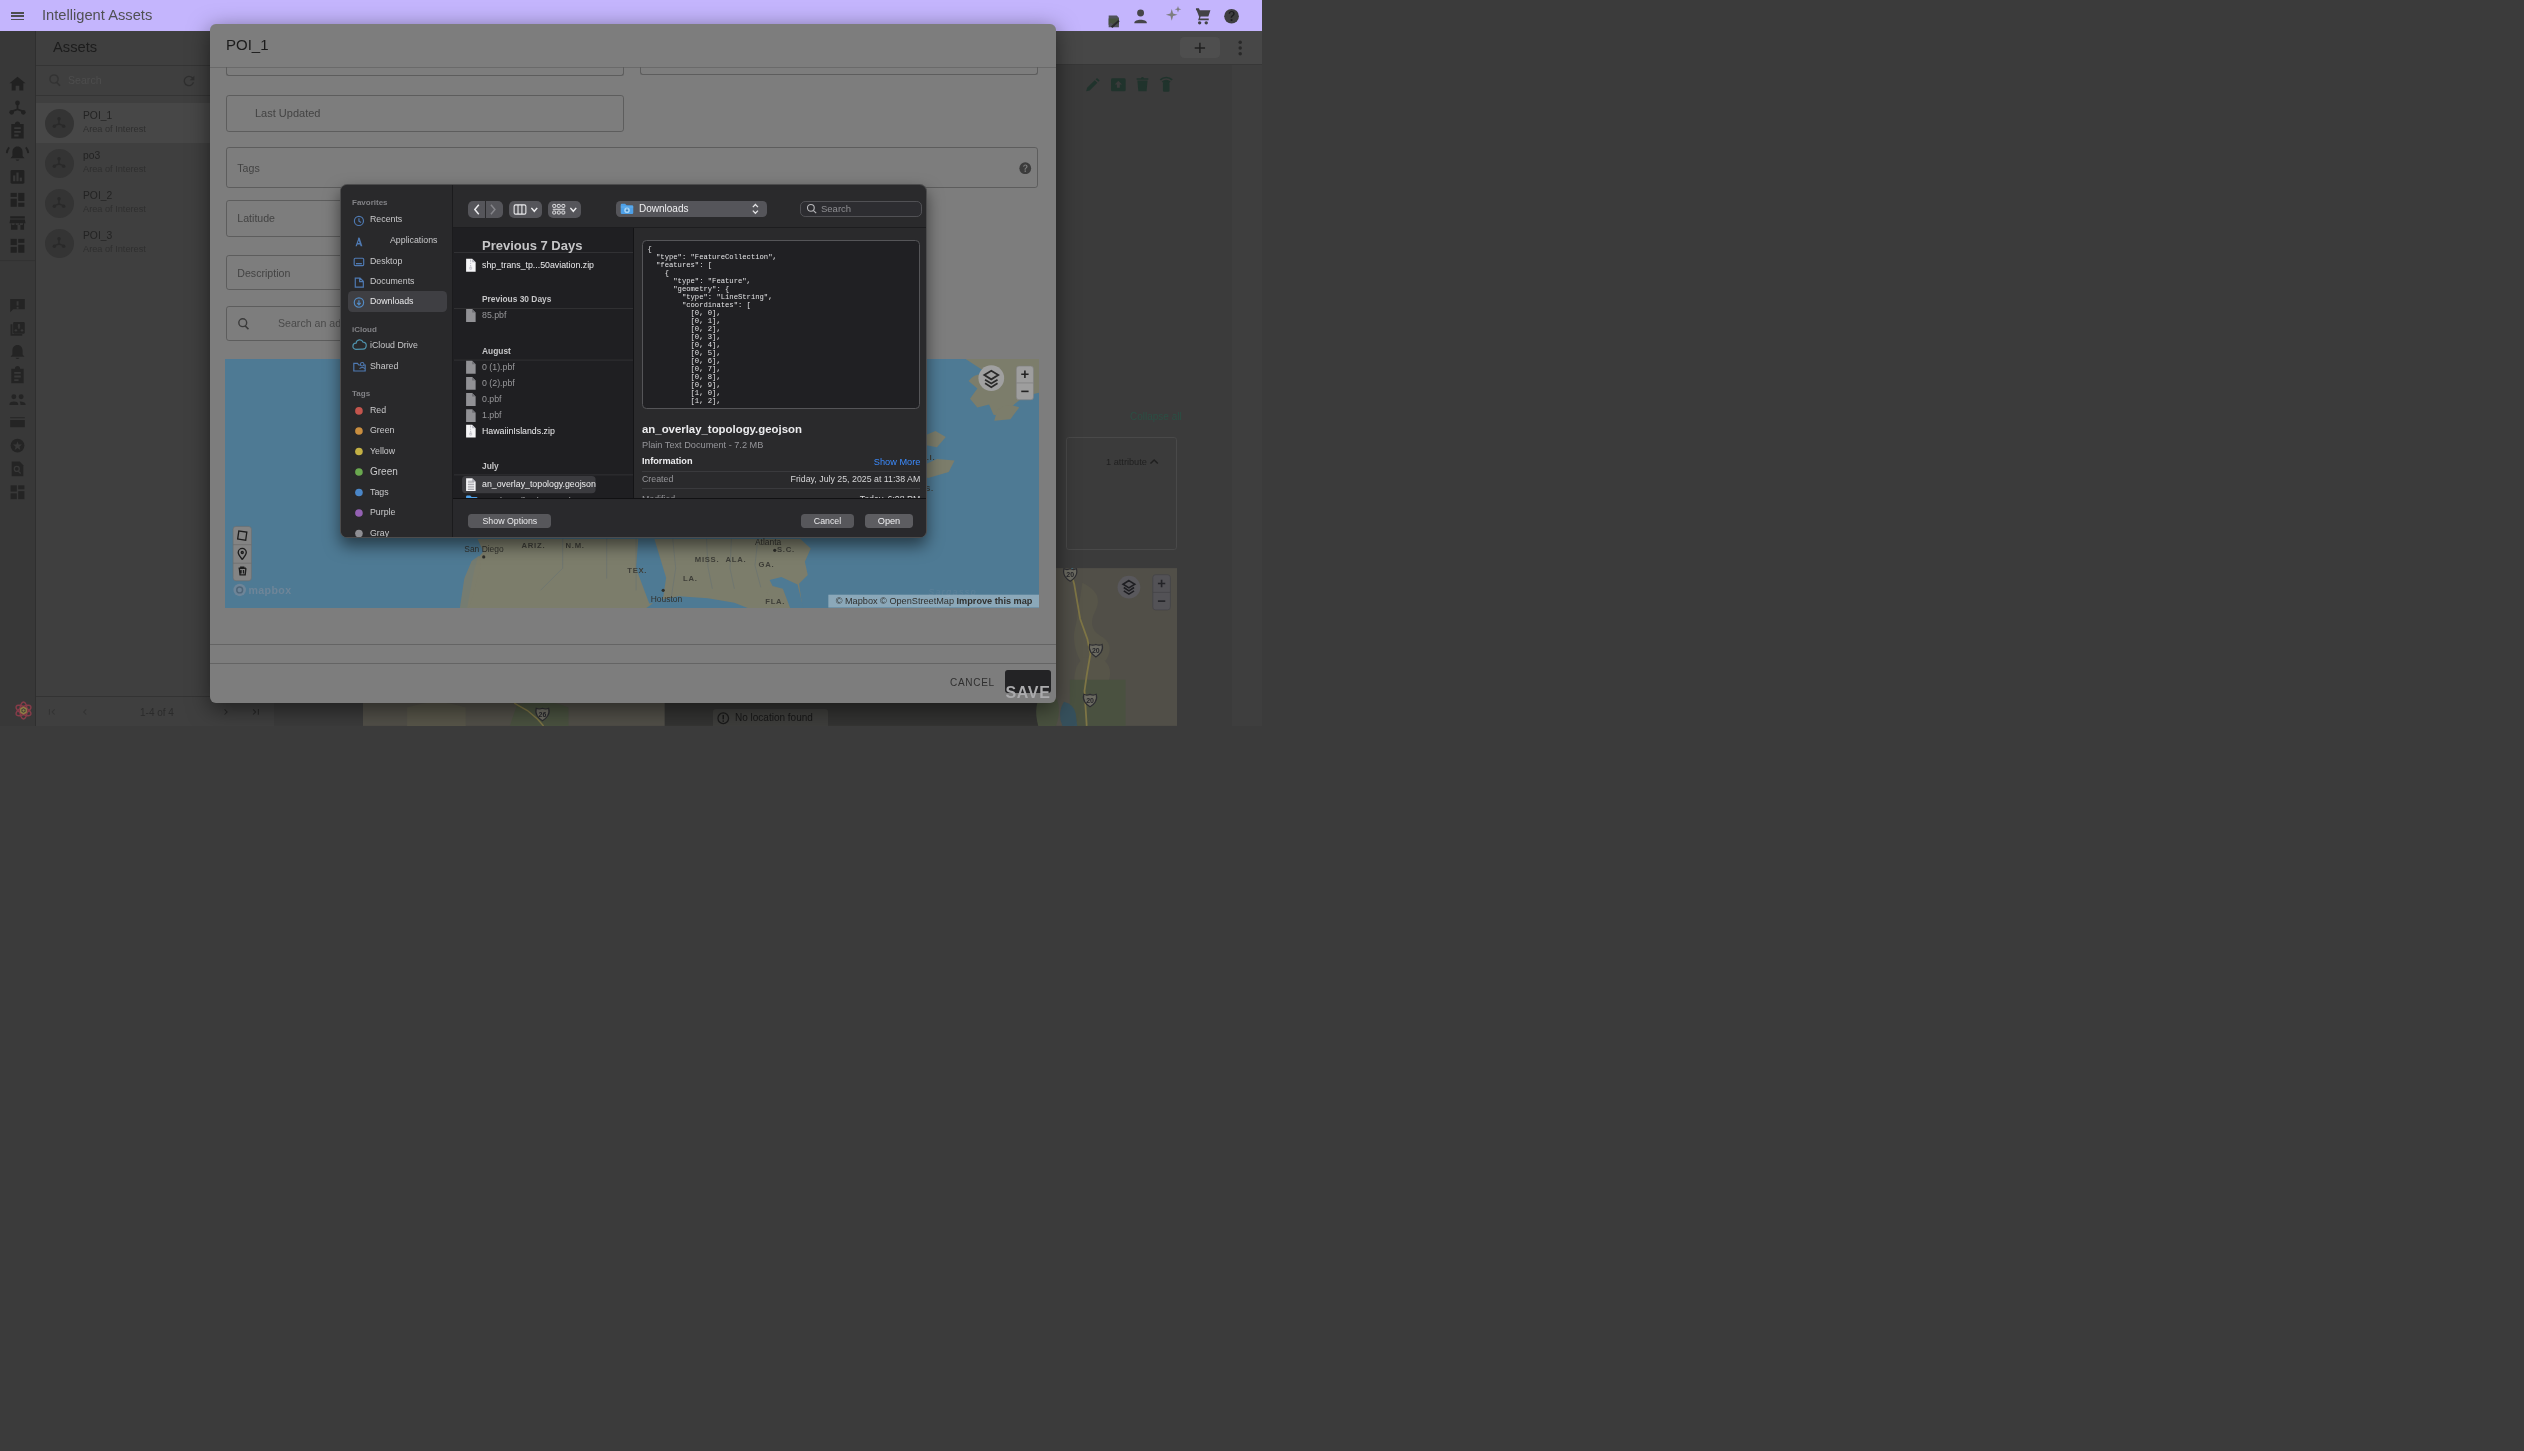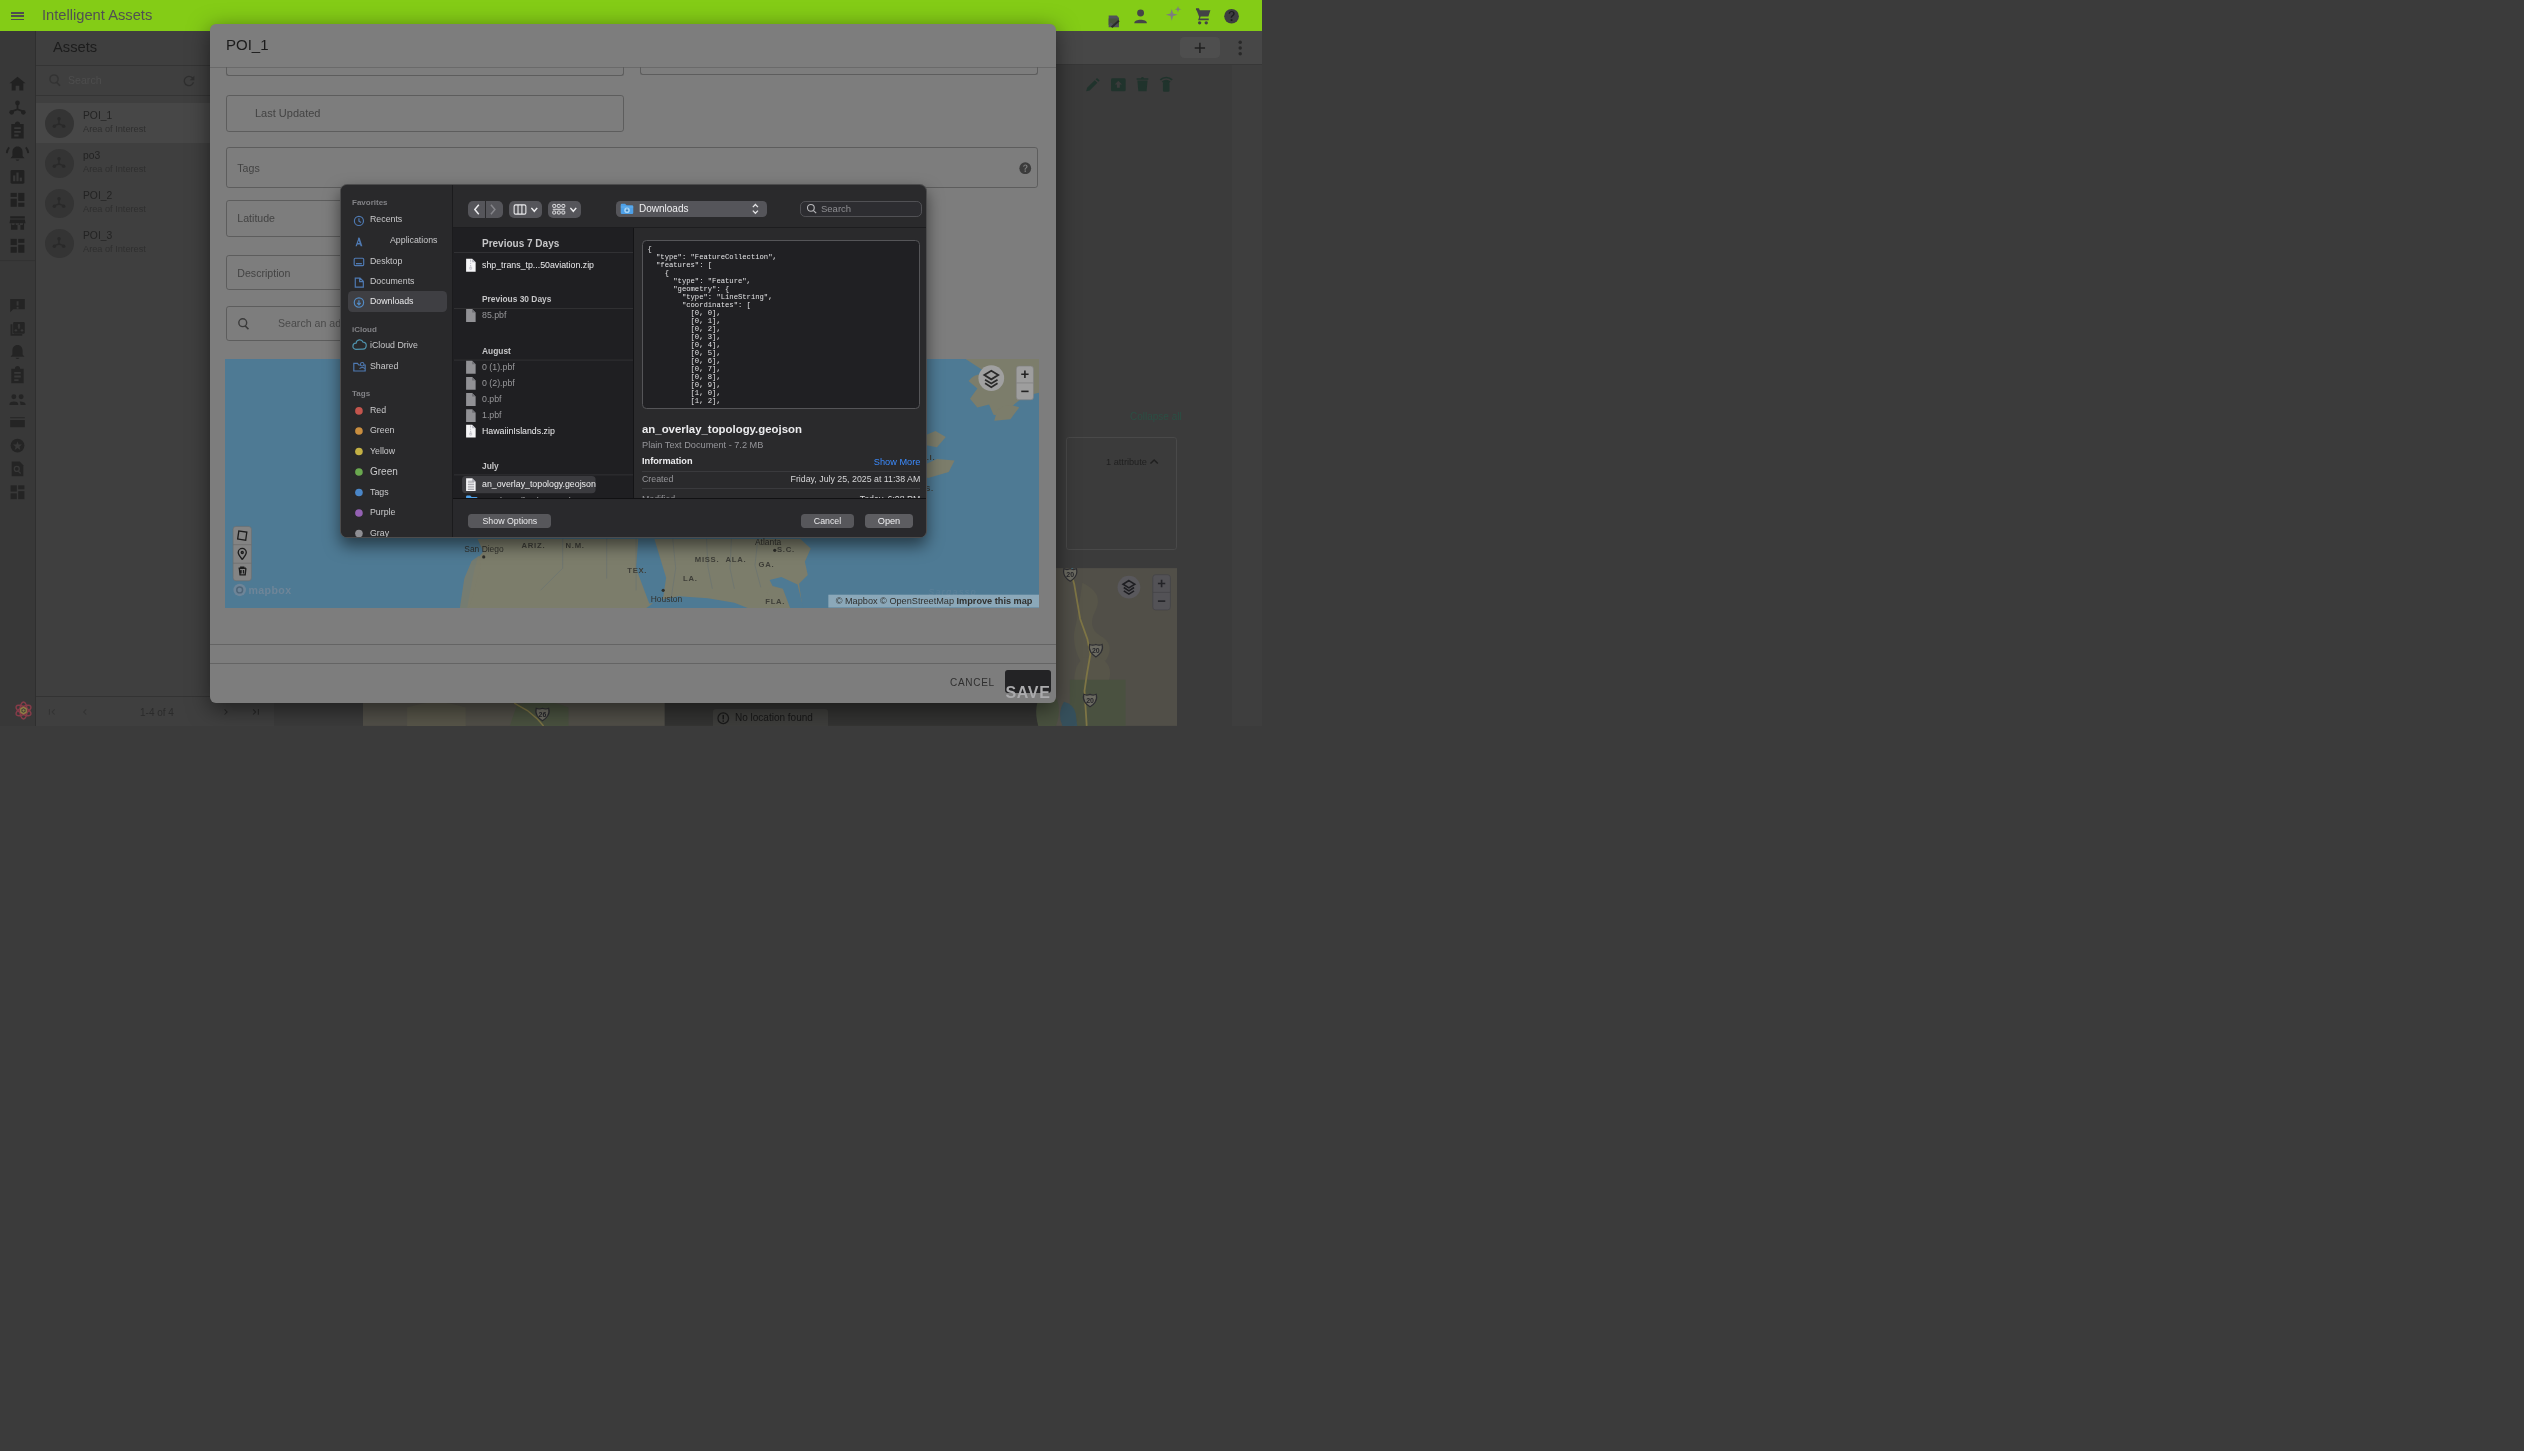--- a/index.html
+++ b/index.html
@@ -6,21 +6,21 @@
   html,body { width:1262px; height:726px; overflow:hidden; background:#3b3b3b;
     font-family:"Liberation Sans", sans-serif; }
   .abs { position:absolute; }
   #stage { position:relative; width:1262px; height:726px; overflow:hidden; }
   svg { display:block; }
 </style>
 </head>
 <body>
 <div id="stage">
 
-  <div class="abs" id="topbar" style="left:0;top:0;width:1262px;height:31px;background:#84cc16;">
+  <div class="abs" id="topbar" style="left:0;top:0;width:1262px;height:31px;background:#c4b5fd;">
     <div class="abs" style="left:11px;top:11.8px;width:12.5px;height:1.8px;background:#4d4d4f;"></div>
     <div class="abs" style="left:11px;top:15px;width:12.5px;height:1.8px;background:#4d4d4f;"></div>
     <div class="abs" style="left:11px;top:18.5px;width:12.5px;height:1.8px;background:#4d4d4f;"></div>
     <div class="abs" style="left:42px;top:6.6px;font-size:14.7px;color:#505053;">Intelligent Assets</div>
 
     <svg class="abs" style="left:1105px;top:0;" width="157" height="31" viewBox="0 0 214 42">
 
       <path d="M5 21 h11 l3 3 v13 h-14 z" fill="#50525a"></path>
       <path d="M5 25 h14 v9 l-4 -4 -4 3 -3 -2 -3 3 z" fill="#47523f"></path>
       <path d="M8 36 l10 -9 2 2 -10 9 z" fill="#2a2a2c"></path>
@@ -588,21 +588,21 @@
           <path d="M25.7 341 l4.8 4.8 h-4.8 z" fill="#b9b9c2"></path>
           <rect x="19.9" y="344.5" width="8.5" height="1.1" fill="#9a9aa0"></rect>
           <rect x="19.9" y="346.8" width="8.5" height="1.1" fill="#9a9aa0"></rect>
           <rect x="19.9" y="349.1" width="8.5" height="1.1" fill="#9a9aa0"></rect>
           <rect x="19.9" y="351.4" width="8.5" height="1.1" fill="#9a9aa0"></rect>
           <rect x="19.9" y="353.7" width="8.5" height="1.1" fill="#9a9aa0"></rect>
           <rect x="19.9" y="356.0" width="8.5" height="1.1" fill="#9a9aa0"></rect>
         <path d="M17.5 366.0 a1.5 1.5 0 0 1 1.5 -1.5 h4 l2 2 h6.5 a1.5 1.5 0 0 1 1.5 1.5 v8.5 a1.5 1.5 0 0 1 -1.5 1.5 h-12.5 a1.5 1.5 0 0 1 -1.5 -1.5 z" fill="#4da0e8"></path>
           <path d="M17.5 368.1 h15.5 v0.8 h-15.5 z" fill="#7dbcf0"></path>
       </svg>
-      <div class="abs" style="left:29px;top:9.5px;font-size:10px;font-weight:bold;color:#c6c6c8;">Previous 7 Days</div>
+      <div class="abs" style="left:29px;top:9.5px;font-size:13px;font-weight:bold;color:#c6c6c8;">Previous 7 Days</div>
       <div class="abs" style="left:29px;top:32px;font-size:8.8px;color:#ebebed;">shp_trans_tp...50aviation.zip</div>
       <div class="abs" style="left:29px;top:66px;font-size:8.4px;font-weight:bold;color:#c6c6c8;">Previous 30 Days</div>
       <div class="abs" style="left:29px;top:82px;font-size:8.8px;color:#98989b;">85.pbf</div>
       <div class="abs" style="left:29px;top:118px;font-size:8.4px;font-weight:bold;color:#c6c6c8;">August</div>
       <div class="abs" style="left:29px;top:134px;font-size:8.8px;color:#98989b;">0 (1).pbf</div>
       <div class="abs" style="left:29px;top:150px;font-size:8.8px;color:#98989b;">0 (2).pbf</div>
       <div class="abs" style="left:29px;top:166px;font-size:8.8px;color:#98989b;">0.pbf</div>
       <div class="abs" style="left:29px;top:182px;font-size:8.8px;color:#98989b;">1.pbf</div>
       <div class="abs" style="left:29px;top:198px;font-size:8.8px;color:#ebebed;">HawaiinIslands.zip</div>
       <div class="abs" style="left:29px;top:233px;font-size:8.4px;font-weight:bold;color:#c6c6c8;">July</div>

